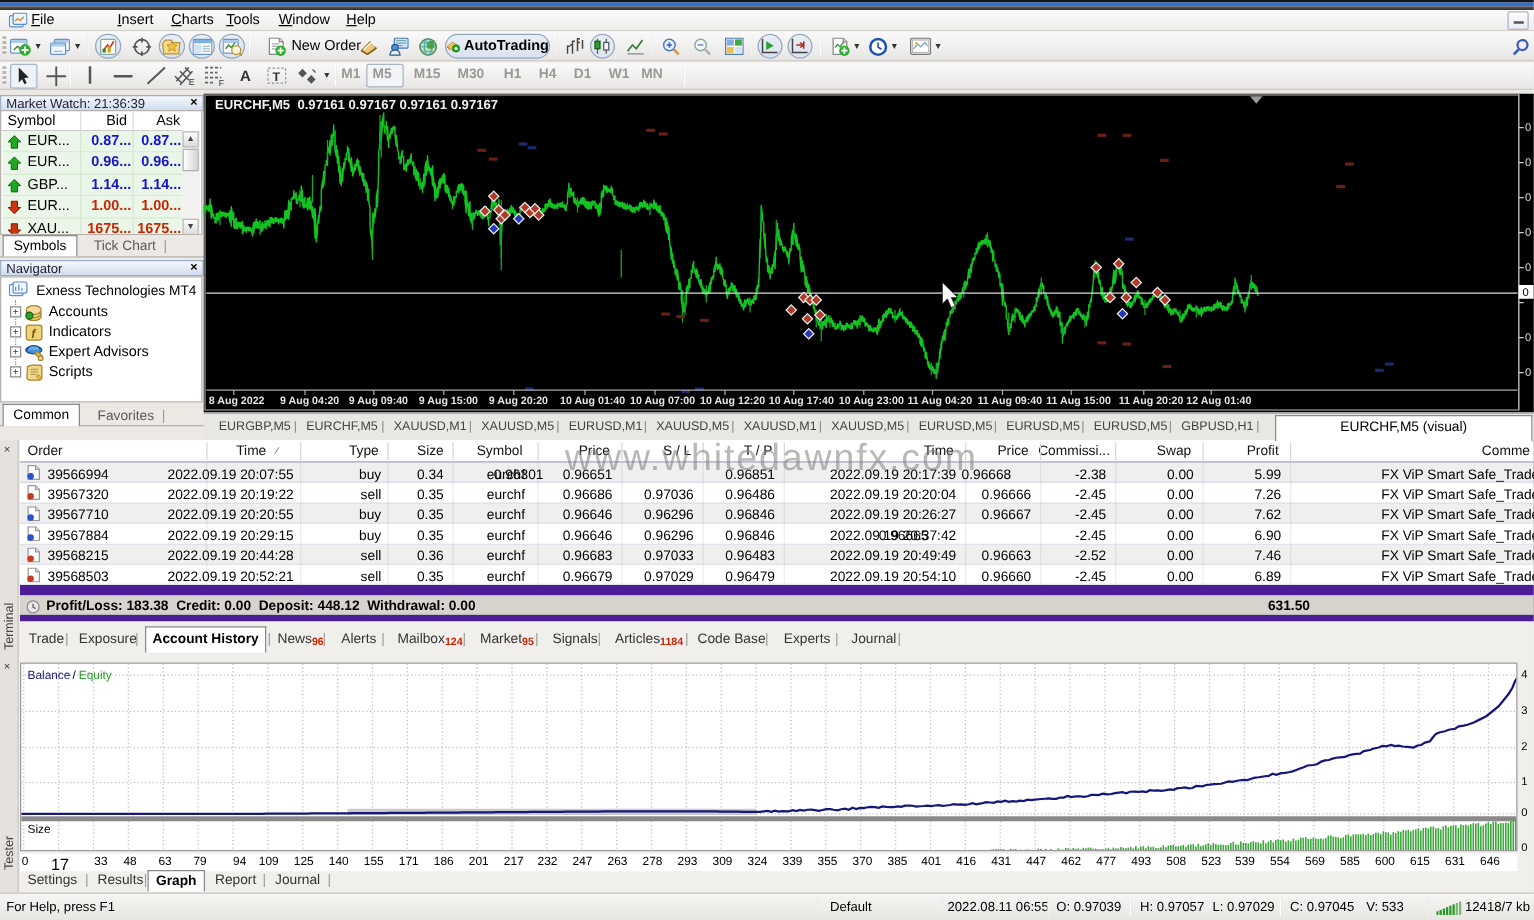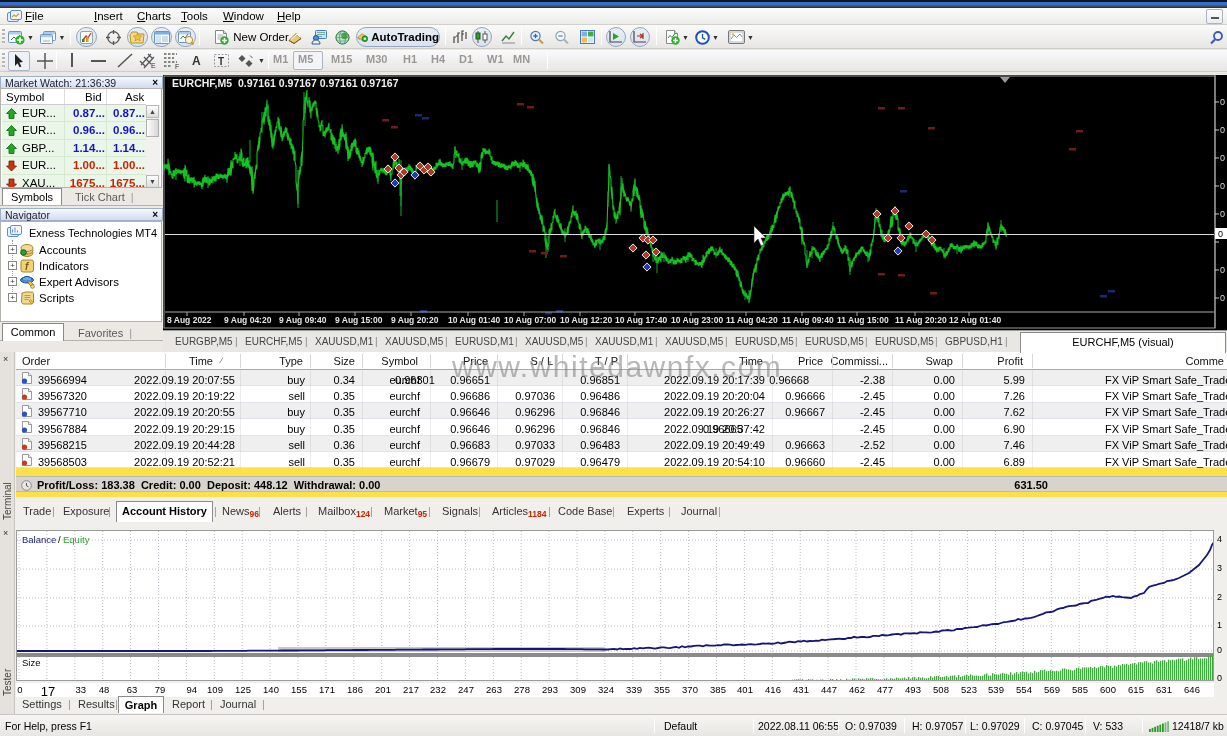--- a/index.html
+++ b/index.html
@@ -645,21 +645,21 @@
     <span class="abs" style="left:712px;top:5px;font-size:10px;color:#444">EURUSD,M5</span>
     <span class="abs" style="left:772px;top:5px;font-size:10px;color:#888">|</span>
     <span class="abs" style="left:782px;top:5px;font-size:10px;color:#444">GBPUSD,H1</span>
     <span class="abs" style="left:842px;top:5px;font-size:10px;color:#888">|</span>
     <div class="tab-act" style="left:857px;top:1px;width:206px;height:21px;line-height:19px;font-size:11px">EURCHF,M5 (visual)</div>
   </div>
 <div class="abs" style="left:0;top:352px;width:1227px;height:172px;background:#f1efec">
     <div class="abs" style="left:0;top:0;width:15px;height:172px;background:#e5e2dd;border-right:1px solid #c8c5c0"></div>
     <span class="abs" style="left:3px;top:2px;font-size:9px;color:#333">×</span>
     <div class="abs" style="left:2px;top:168px;transform-origin:0 0;transform:rotate(-90deg);font-size:10px;color:#444;white-space:nowrap">Terminal</div>
-    <div class="abs" style="left:16px;top:0;width:1211px;height:145px;background:#fde047">
+    <div class="abs" style="left:16px;top:0;width:1211px;height:145px;background:#4c1d95">
       <div class="abs" style="left:0;top:0;width:1211px;height:18px;background:#fff;border-bottom:1px solid #aaa">
         <span class="hdr" style="left:6px;top:3px">Order</span>
         <span class="hdr" style="left:77px;top:3px;width:120px;text-align:right;position:absolute">Time</span>
         <span class="hdr" style="left:167px;top:3px;width:120px;text-align:right;position:absolute">Type</span>
         <span class="hdr" style="left:219px;top:3px;width:120px;text-align:right;position:absolute">Size</span>
         <span class="hdr" style="left:282px;top:3px;width:120px;text-align:right;position:absolute">Symbol</span>
         <span class="hdr" style="left:352px;top:3px;width:120px;text-align:right;position:absolute">Price</span>
         <span class="hdr" style="left:417px;top:3px;width:120px;text-align:right;position:absolute">S / L</span>
         <span class="hdr" style="left:482px;top:3px;width:120px;text-align:right;position:absolute">T / P</span>
         <span class="hdr" style="left:627px;top:3px;width:120px;text-align:right;position:absolute">Time</span>

